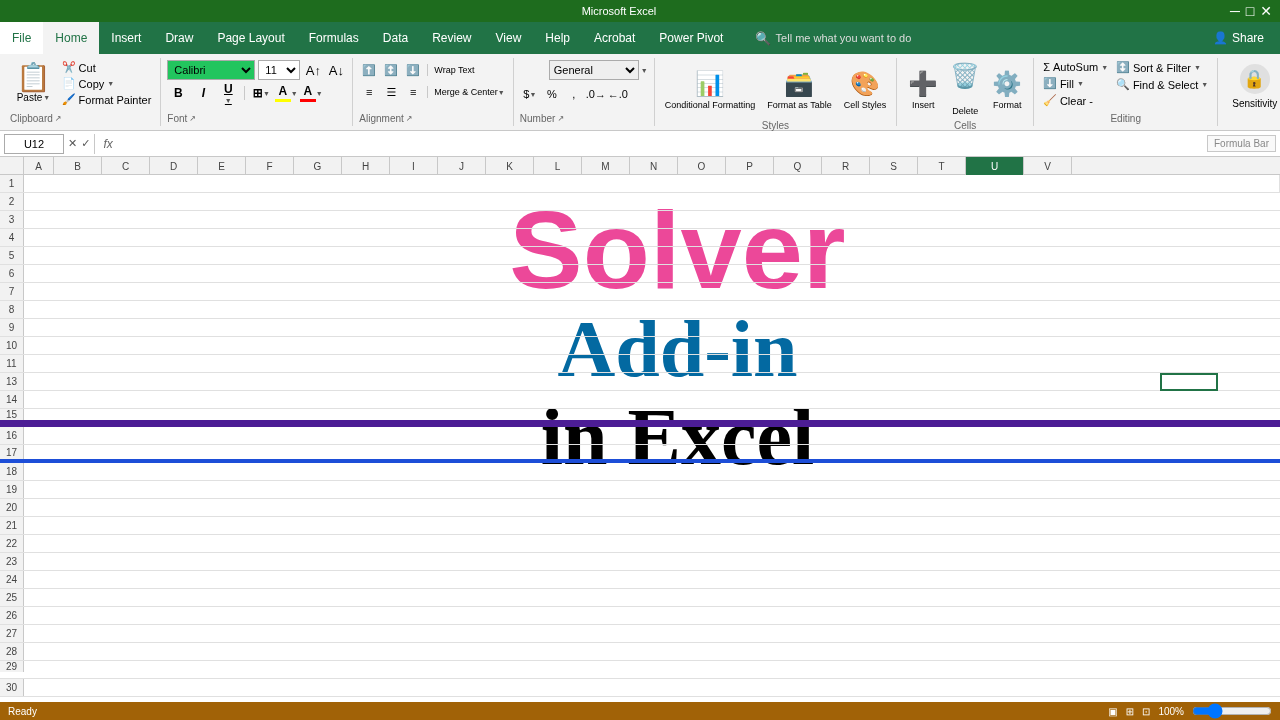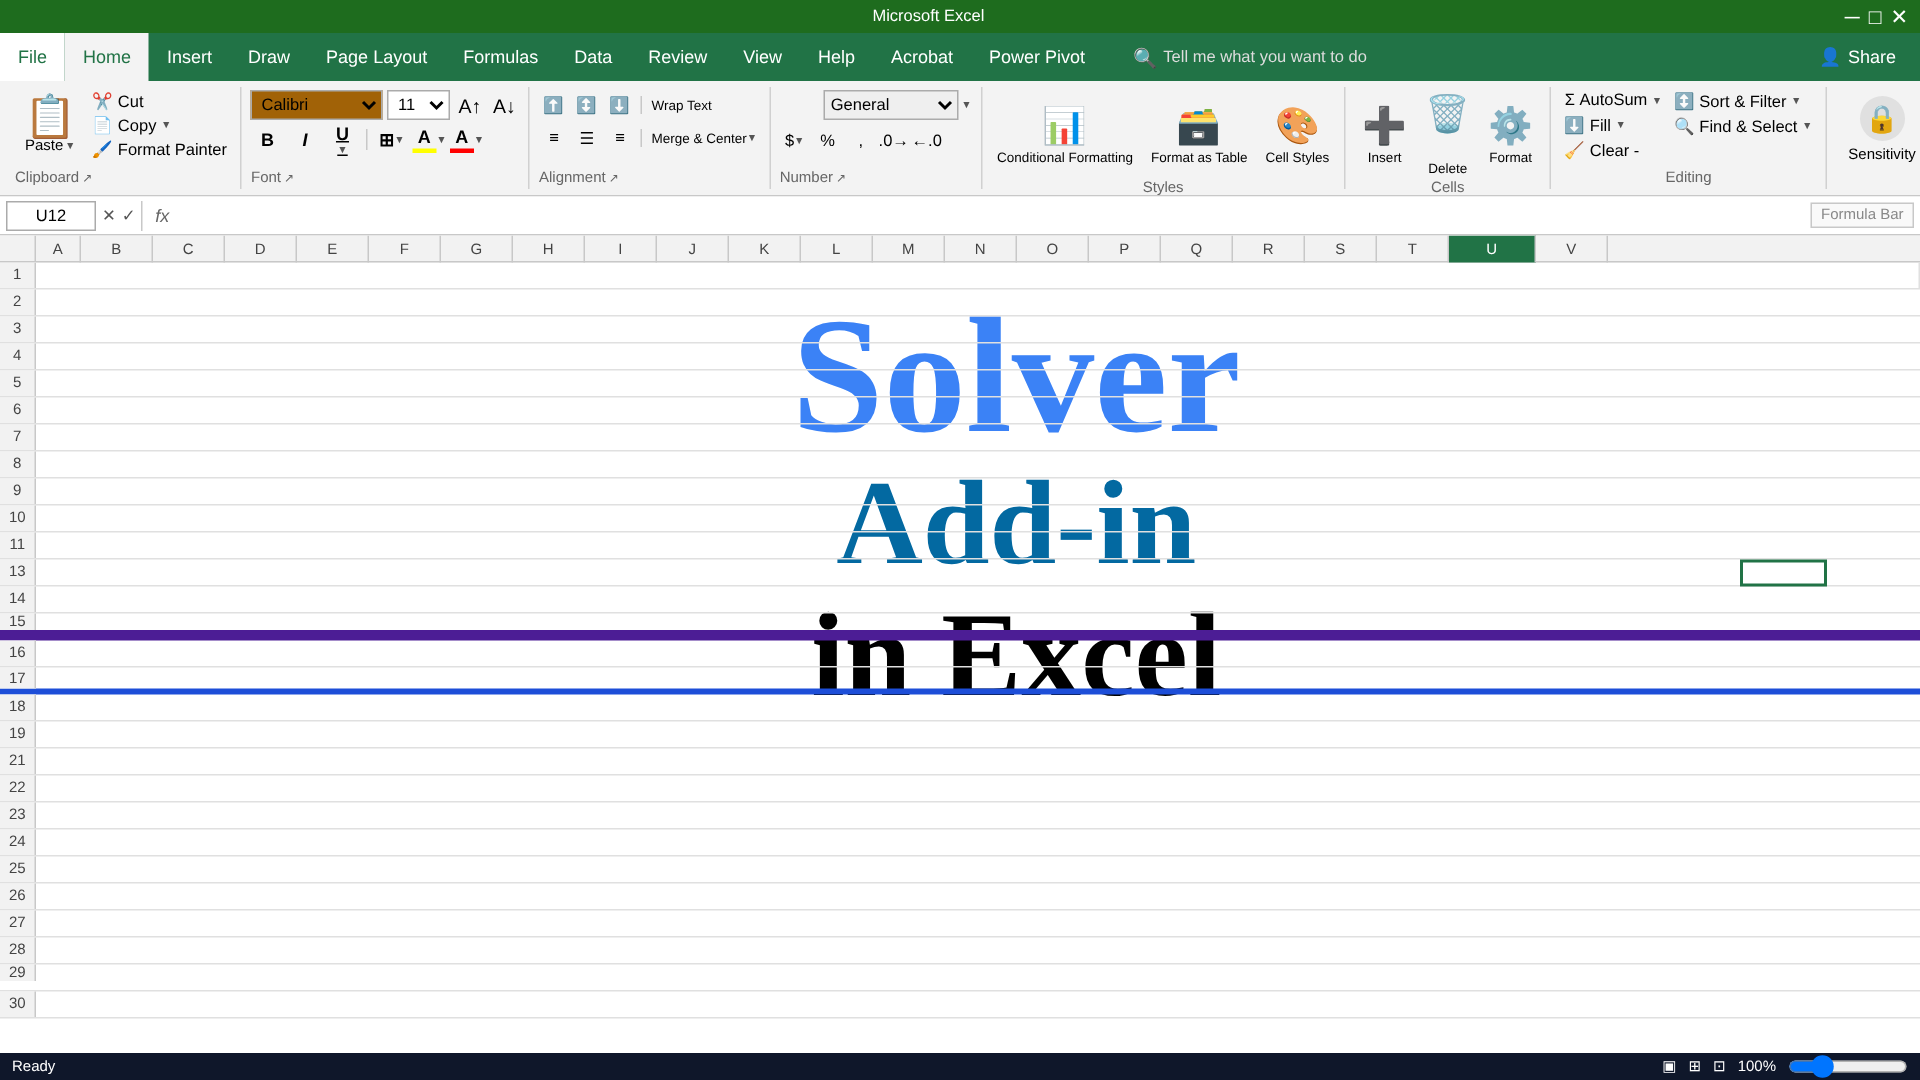--- a/index.html
+++ b/index.html
@@ -160,21 +160,21 @@
     .font-row1, .font-row2 {
       display: flex;
       align-items: center;
       gap: 3px;
     }
     .font-select {
       height: 20px;
       font-size: 11px;
       border: 1px solid #ababab;
       padding: 0 2px;
-      background: #a16207;
+      background: #22c55e;
       width: 88px;
     }
     .size-select {
       height: 20px;
       font-size: 11px;
       border: 1px solid #ababab;
       padding: 0 2px;
       background: #fff;
       width: 42px;
     }
@@ -345,22 +345,22 @@
     .big-line1 {
       font-size: 72px;
       font-weight: 900;
       color: #000;
       font-family: 'Times New Roman', Georgia, serif;
       line-height: 1.1;
     }
     .big-line2 {
       font-size: 110px;
       font-weight: 900;
-      color: #3b82f6;
-      font-family: Liberation Serif, serif;
+      color: #ec4899;
+      font-family: Liberation Sans, sans-serif;
       line-height: 1.0;
     }
     .big-line3 {
       font-size: 80px;
       font-weight: 900;
       color: #0369a1;
       font-family: 'Times New Roman', Georgia, serif;
       line-height: 1.1;
     }
     .big-line4 {
@@ -793,20 +793,24 @@
             </div>
           <div style="display:flex; height:18px; border-bottom:1px solid #e0e0e0;">
               <div class="row-num">18</div>
               <div style="flex:1;"></div>
             </div>
           <div style="display:flex; height:18px; border-bottom:1px solid #e0e0e0;">
               <div class="row-num">19</div>
               <div style="flex:1;"></div>
             </div>
           <div style="display:flex; height:18px; border-bottom:1px solid #e0e0e0;">
+              <div class="row-num">20</div>
+              <div style="flex:1;"></div>
+            </div>
+          <div style="display:flex; height:18px; border-bottom:1px solid #e0e0e0;">
               <div class="row-num">21</div>
               <div style="flex:1;"></div>
             </div>
           <div style="display:flex; height:18px; border-bottom:1px solid #e0e0e0;">
               <div class="row-num">22</div>
               <div style="flex:1;"></div>
             </div>
           <div style="display:flex; height:18px; border-bottom:1px solid #e0e0e0;">
               <div class="row-num">23</div>
               <div style="flex:1;"></div>
@@ -840,21 +844,21 @@
               <div style="flex:1;"></div>
             </div>
         </div>
 
         <div style="position:absolute; top: 198px; left: 1160px; width:58px; height:18px; border:2px solid #217346; pointer-events:none; z-index:10;"></div>
 
       </div>
     </div>
   </div>
 
-  <div style="height:18px; background:#0f172a; display:flex; align-items:center; padding:0 8px; gap:16px;">
+  <div style="height:18px; background:#a16207; display:flex; align-items:center; padding:0 8px; gap:16px;">
     <span style="color:#fff; font-size:10px;">Ready</span>
     <div style="margin-left:auto; display:flex; gap:8px; align-items:center;">
       <span style="color:#fff; font-size:10px;">▣</span>
       <span style="color:#fff; font-size:10px;">⊞</span>
       <span style="color:#fff; font-size:10px;">⊡</span>
       <span style="color:#fff; font-size:10px;">100%</span>
       <input type="range" min="10" max="400" value="100" style="width: 80px; height: 12px;">
     </div>
   </div>
 

